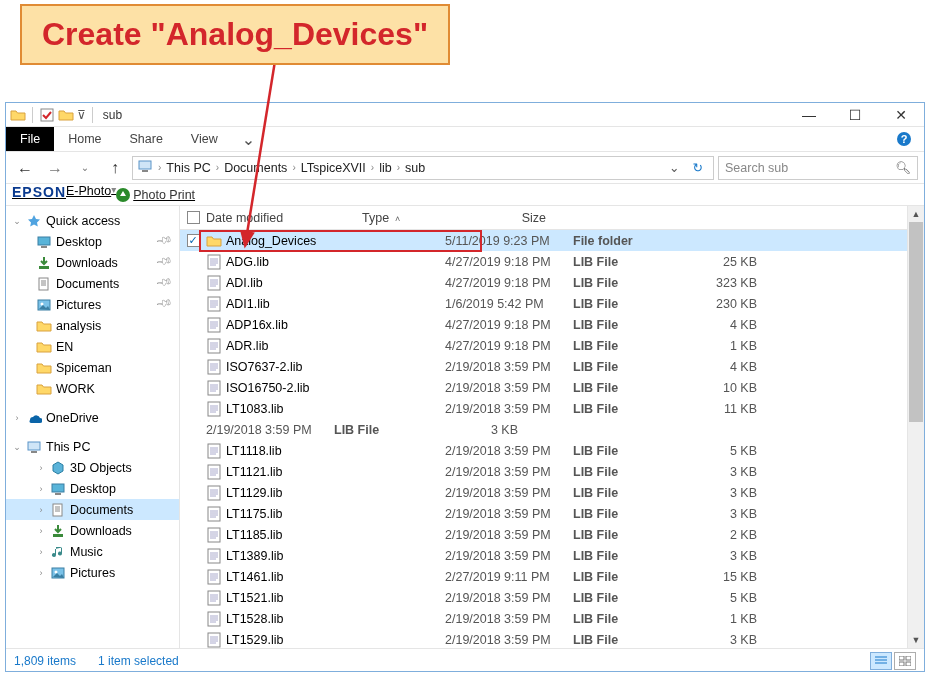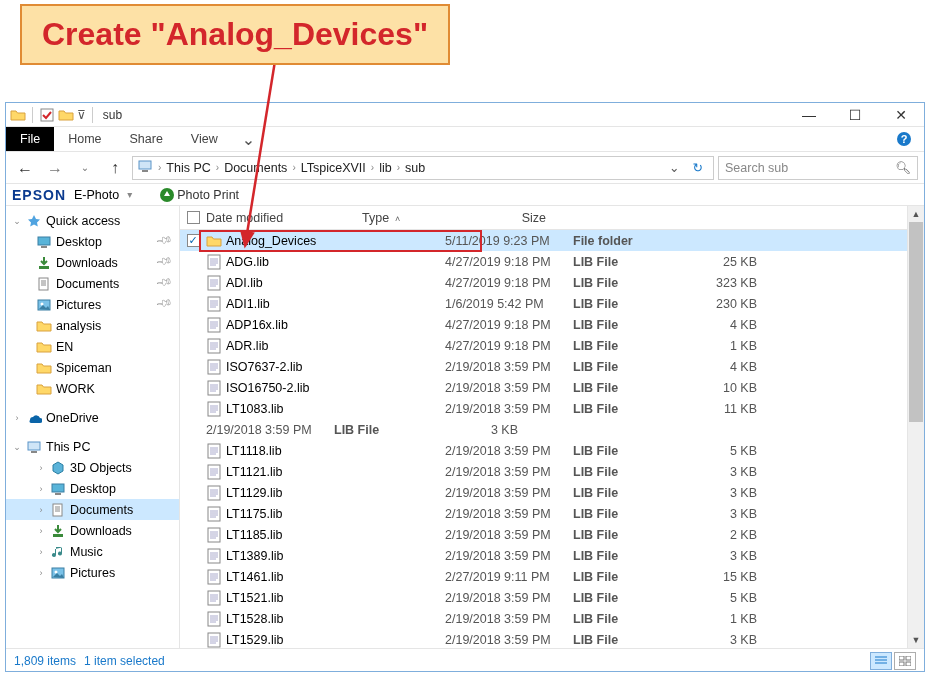--- a/index.html
+++ b/index.html
@@ -40,23 +40,23 @@
   .addr { flex:1; border:1px solid #ccc; height:24px; display:flex; align-items:center; padding: 0 2px; font-size:12.5px;}
   .crumb { padding: 0 2px; color:#222;}
   .crumb-sep { color:#888; font-size: 10px; padding:0 3px;}
   .pc-ic { margin: 0 2px;}
   .addr-drop { margin-left:auto; padding:0 5px; color:#555;}
   .refresh { padding:0 8px; color:#1979ca;}
   .search { width:200px; border:1px solid #ccc; height:24px; display:flex; align-items:center; padding:0 6px; font-size:12.5px; color:#888;}
   .search .mag { margin-left:auto; color:#555;}
 
   
-  .epson { height:22px; display:flex; align-items:center; gap:8px; padding: 0 6px; border-bottom:1px solid #e5e5e5; font-size:12.5px;}
+  .epson { height:22px; display:flex; padding: 0 6px; border-bottom:1px solid #e5e5e5; font-size:12.5px;text-decoration:underline;}
   .epson-logo { color:#0a3a8f; font-weight:bold; font-family: Arial; font-size:14px; letter-spacing:1px;}
-  .print-btn { display:flex; align-items:center; gap:3px; color:#333;margin-left:20px;}
+  .print-btn { display:flex; align-items:center; gap:3px; color:#333;}
   .print-ic { width:14px;height:14px;display:flex;align-items:center;justify-content:center;background:#2a8a2a;border-radius:50%;}
 
   
   .body { display:flex; height: 442px; }
   .nav { width: 174px; border-right:1px solid #e5e5e5; font-size: 12.5px; padding: 4px 0; overflow: hidden; position:relative;}
   .nav-item { display:flex; align-items:center; gap:4px; padding: 2px 4px 2px 12px; height:21px;}
   .nav-item .pin { margin-left:auto; color:#888; font-size:11px; transform: rotate(35deg); padding-right:4px}
   .nav-item.sub { padding-left: 30px;}
   .nav-item.top { padding-left: 6px;}
   .nav-item.selected { background:#cce8ff; }
@@ -86,21 +86,21 @@
   .checkbox { width:13px; height:13px; border:1px solid #888; background:#fff; display:flex; align-items:center; justify-content:center; font-size:11px; color:#0063b1;}
   .row:not(.selected) .checkbox { visibility:hidden;}
   .file-ic { width:16px; display:flex; justify-content:center;}
   .highlight-box { position:absolute; border:2.5px solid #d3262b; pointer-events:none; left: 19px; top: 24px; width: 283px; height: 22px;}
   .vscroll { position:absolute; right:0; top:0; bottom:0; width:17px; background:#f0f0f0; border-left:1px solid #e5e5e5;}
   .vscroll .thumb { position:absolute; left:1px; right:1px; top:16px; height:200px; background:#c2c2c2;}
   .vscroll .arr{height:16px; display:flex; align-items:center; justify-content:center; color:#555; font-size:9px;}
   .vscroll .arr.bot{position:absolute;bottom:0;left:0;right:0;}
 
   
-  .status { height:22px; border-top:1px solid #e5e5e5; display:flex; align-items:center; font-size:12px; color:#1979ca; padding:12px 8px; gap:8px;}
+  .status { height:22px; border-top:1px solid #e5e5e5; display:flex; align-items:center; font-size:12px; color:#1979ca; padding:12px 8px; gap:22px;}
   .view-toggles { margin-left:auto; display:flex; gap:2px;}
   .view-btn{width:22px;height:18px;border:1px solid #adadad; display:flex;align-items:center;justify-content:center;}
   .view-btn.active{background:#cce8ff;border-color:#7faedc;}
 
   .chk-head{width:13px;height:13px;border:1px solid #888;}
 </style>
 </head>
 <body>
 
 <div class="callout">

